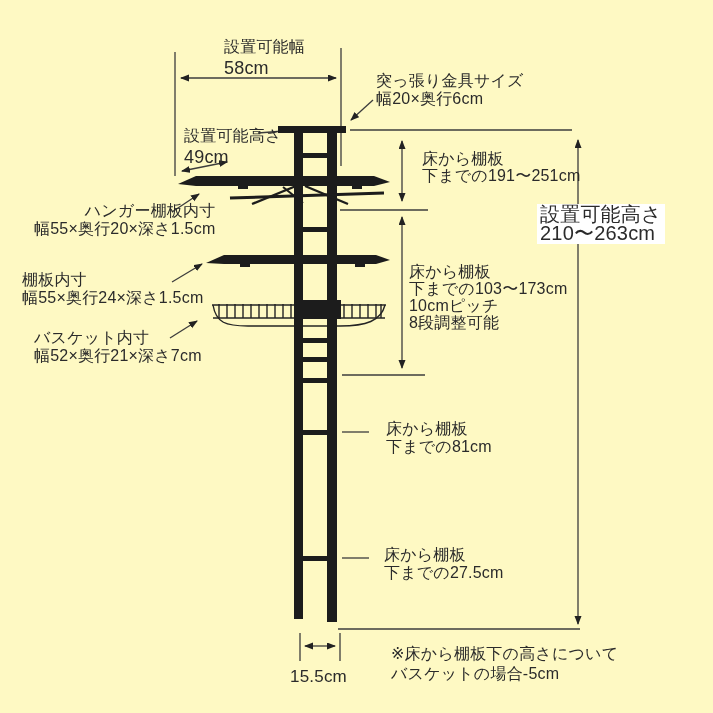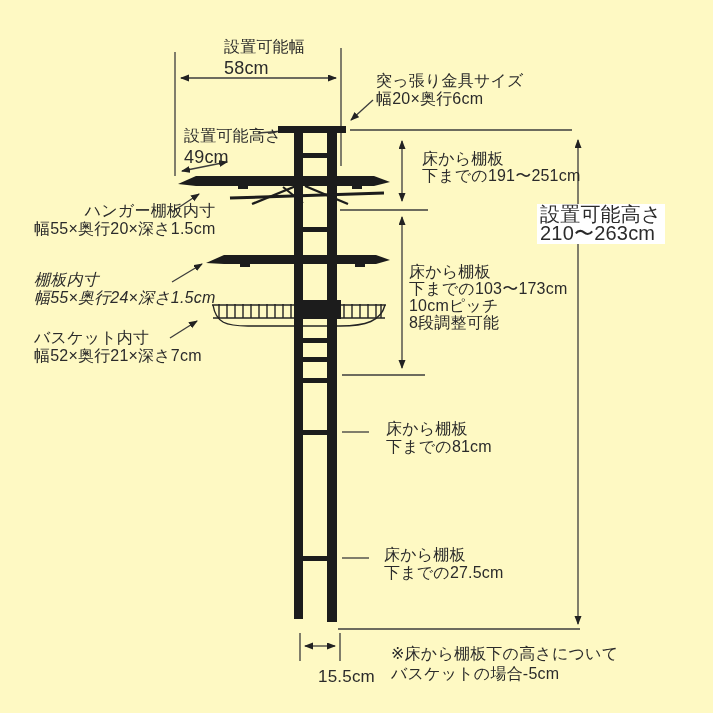--- a/index.html
+++ b/index.html
@@ -24,26 +24,26 @@
   .lbl .big{font-size:18px;line-height:22px;}
   .lbl-width{left:224px;top:37px;font-size:16px;line-height:20px;}
   .lbl-bracket{left:376px;top:72px;}
   .lbl-depth{left:184px;top:126px;font-size:16px;line-height:20px;}
   .lbl-h191{left:422px;top:150px;line-height:17px;}
   .lbl-install-height{
     left:537px;top:204px;font-size:20px;line-height:19px;
     background:#ffffff;padding:1px 3px;
   }
   .lbl-hanger{left:34px;top:202px;text-align:right;}
-  .lbl-shelf{left:34px;top:271px;font-style:italic;}
+  .lbl-shelf{left:22px;top:271px;}
   .lbl-basket{left:34px;top:329px;}
   .lbl-adjust{left:409px;top:263px;line-height:17px;}
   .lbl-81{left:386px;top:420px;line-height:18px;}
   .lbl-275{left:384px;top:546px;line-height:18px;}
-  .lbl-base{left:290px;top:668px;font-size:17px;margin-left:28px;}
+  .lbl-base{left:290px;top:668px;font-size:17px;}
   .lbl-foot{left:381px;top:644px;line-height:20px;margin-left:10px;}
   .line2{display:block;}
 </style>
 </head>
 <body>
 
 <div id="canvas">
 
   <svg id="linework" width="713" height="713" viewBox="0 0 713 713">
     <defs>

